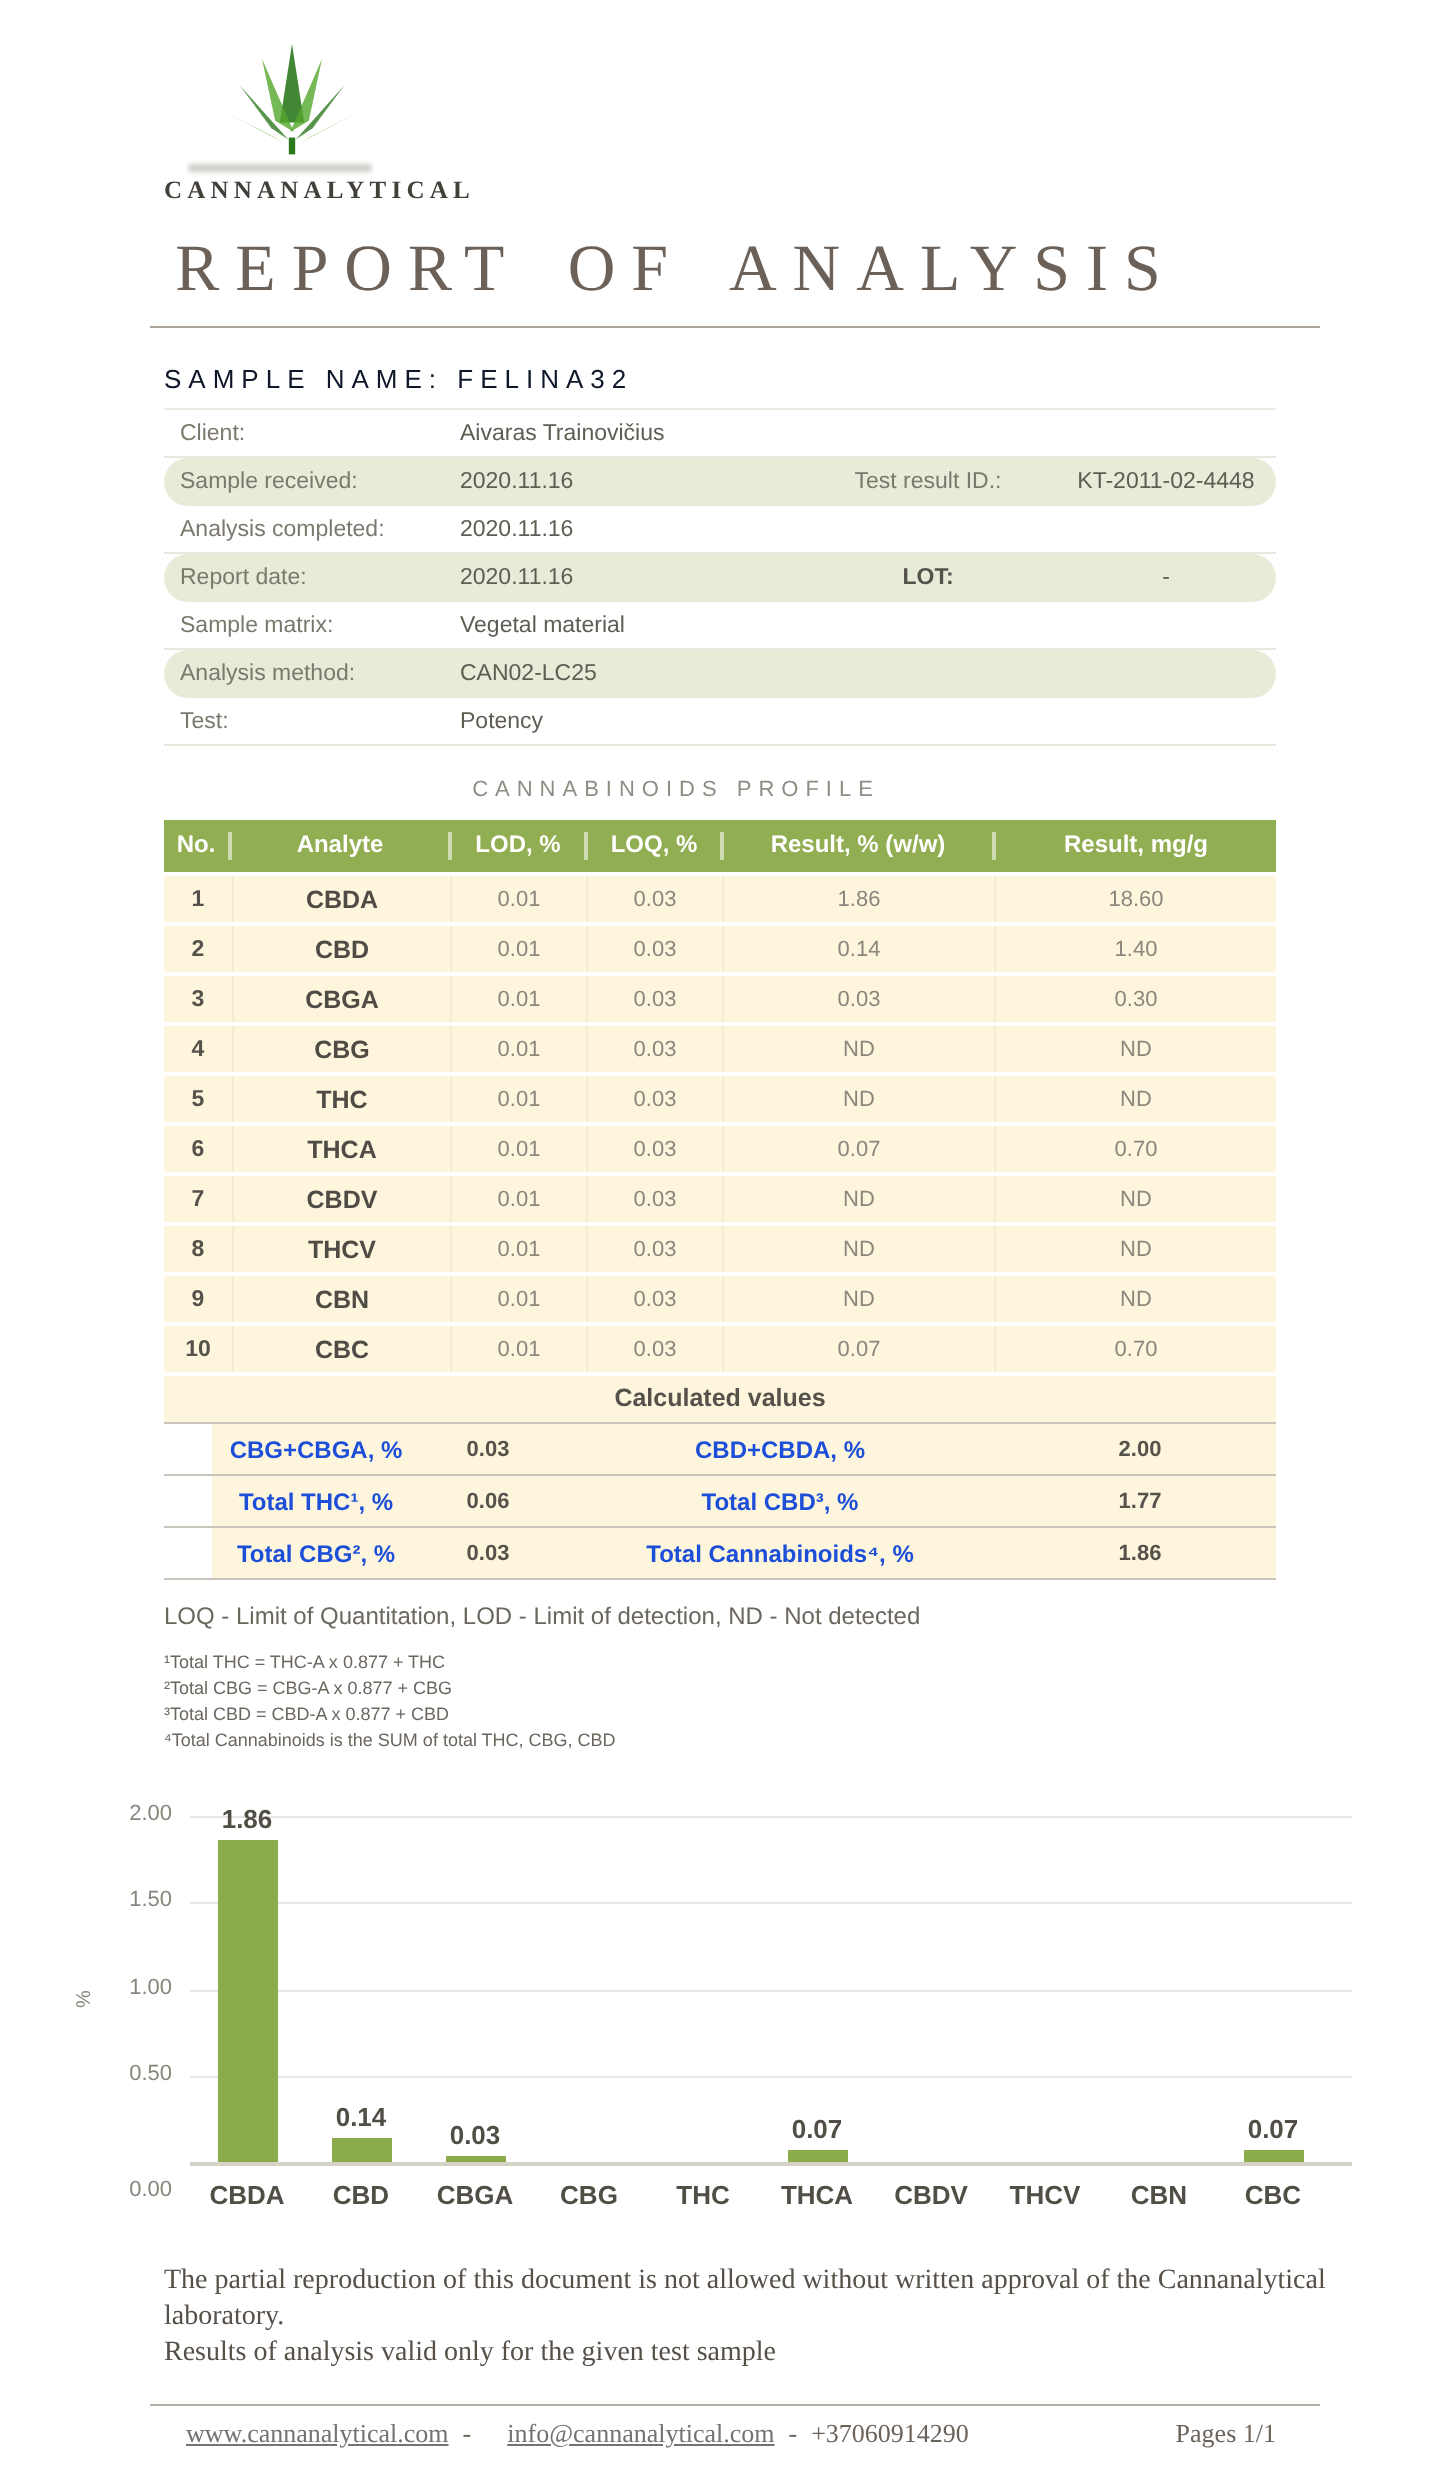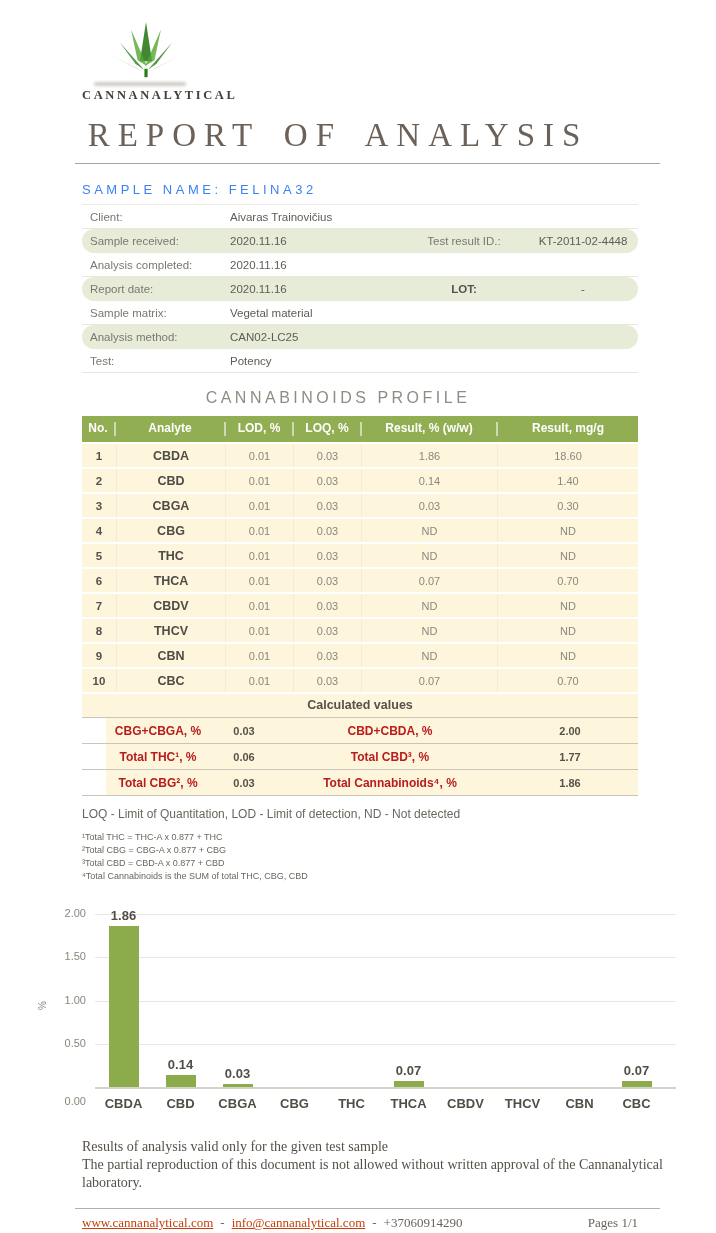--- a/index.html
+++ b/index.html
@@ -13,33 +13,33 @@
                 margin:2px 0 2px 12px;border-radius:2px;}
   .wordmark{font-family:"Liberation Serif",serif;font-size:12.5px;letter-spacing:2.6px;
             color:#43403a;font-weight:bold;}
 
   
   .report-title{margin-top:14px;text-align:center;font-family:Liberation Serif, serif;
                 font-size:33px;letter-spacing:8px;word-spacing:8px;color:#6b6159;}
   .title-rule{width:585px;margin:9px auto 0 75px;border-top:1px solid #a9a39a;height:0;}
 
   
-  .sample-heading{margin:18px 0 7px 82px;font-size:13px;letter-spacing:3.5px;color:#3b82f6;}
+  .sample-heading{margin:18px 0 7px 82px;font-size:13px;letter-spacing:3.5px;color:#0f172a;}
   .info-table{margin-left:82px;width:556px;font-size:11.5px;border-top:1px solid #eceae2;}
   .info-row{display:grid;grid-template-columns:148px 170px 128px 110px;
             min-height:23px;align-items:center;border-bottom:1px solid #e9e6dd;}
   .info-row.shaded{background:#e7ecd8;border-bottom:1px solid #e7ecd8;border-radius:12px;}
   .i-label{color:#7b786e;padding-left:8px;}
   .i-value{color:#5f5c54;}
   .i-label2{color:#7b786e;text-align:center;}
   .i-label2.bold{font-weight:bold;color:#55524b;}
   .i-value2{color:#5f5c54;text-align:center;}
 
   
-  .profile-heading{margin:16px 0 9px 0;text-align:center;font-size:16px;
+  .profile-heading{margin:16px 0 9px 0;text-align:center;font-size:11px;
                    letter-spacing:3.5px;color:#8f8c84;}
   .ctable{margin-left:82px;width:556px;}
   .ctable-header{display:grid;grid-template-columns:34px 110px 68px 68px 136px 140px;
                  background:#92ae52;height:26px;align-items:center;}
   .th-cell{color:#fff;font-weight:bold;font-size:12px;text-align:center;
            border-right:2px solid rgba(255,255,255,.55);line-height:1.1;}
   .th-cell:last-child{border-right:none;}
   .ctable-row{display:grid;grid-template-columns:34px 110px 68px 68px 136px 140px;
               background:#fdf6dd;height:23px;align-items:center;border-top:2px solid #fff;}
   .td-no{font-weight:bold;font-size:11.5px;color:#55524b;text-align:center;}
@@ -52,21 +52,21 @@
 
   
   .calc-header{margin-left:82px;width:556px;background:#fdf6dd;text-align:center;
                font-weight:bold;font-size:12.5px;color:#55524b;height:23px;line-height:23px;
                border-top:2px solid #fff;border-bottom:1px solid #c9c5ba;}
   .calc-row{margin-left:82px;width:556px;display:grid;
             grid-template-columns:24px 104px 68px 224px 136px;
             height:25px;border-bottom:1px solid #c9c5ba;align-items:center;}
   .calc-gutter{background:#fff;height:100%;}
   .calc-cell{background:#fdf6dd;height:100%;display:flex;align-items:center;justify-content:center;}
-  .calc-label{font-weight:bold;font-size:12px;color:#b91c1c;}
+  .calc-label{font-weight:bold;font-size:12px;color:#1d4ed8;}
   .calc-value{font-size:11px;color:#55524b;font-weight:bold;}
 
   
   .notes{margin:11px 0 0 82px;}
   .note-main{font-size:12px;color:#6b675f;margin:0 0 10px 0;}
   .note-line{font-size:9px;color:#6b675f;line-height:13px;margin:0;}
 
   
   .chart{position:relative;margin:22px 0 0 40px;width:660px;height:215px;}
   .gridline{position:absolute;left:55px;width:592px;height:1px;background:#e9e7e1;}
@@ -79,21 +79,21 @@
              font-weight:bold;color:#514e46;}
   .xlab{position:absolute;width:60px;text-align:center;font-size:13px;
         font-weight:bold;color:#514e46;}
 
   
   .disclaimer{margin:18px 0 0 82px;font-family:"Liberation Serif",serif;
               font-size:14px;color:#565049;line-height:18px;}
   .footer-rule{width:585px;margin:16px 0 0 75px;border-top:1px solid #b5afa5;height:0;}
   .footer-line{margin:6px 0 0 82px;width:556px;display:flex;align-items:baseline;
                font-family:"Liberation Serif",serif;font-size:13px;color:#6b635a;}
-  .f-link{text-decoration:underline;color:#c2410c;}
+  .f-link{text-decoration:underline;color:#737373;margin-left:11px;}
   .f-sep{margin:0 7px;}
   .f-pages{margin-left:auto;}
 </style>
 </head>
 <body>
 
 <div class="page">
 
   <div class="logo-block">
     <div class="leaf-wrap">
@@ -318,22 +318,22 @@
       <div class="xlab" style="left: 338.5px; top: 191px;">THCA</div>
       <div class="xlab" style="left: 395.5px; top: 191px;">CBDV</div>
       <div class="xlab" style="left: 452.5px; top: 191px;">THCV</div>
       <div class="xlab" style="left: 509.5px; top: 191px;">CBN</div>
       <div class="bar" style="left: 581.5px; top: 175.945px; height: 6.055px; background: rgb(140, 172, 75);"></div>
       <div class="bar-value" style="left: 566.5px; top: 157.945px;">0.07</div>
       <div class="xlab" style="left: 566.5px; top: 191px;">CBC</div>
     </div>
 
   <div class="disclaimer">
+    <div>The partial reproduction of this document is not allowed without written approval of the Cannanalytical laboratory.</div>
     <div>Results of analysis valid only for the given test sample</div>
-    <div>The partial reproduction of this document is not allowed without written approval of the Cannanalytical laboratory.</div>
   </div>
 
   <div class="footer-rule"></div>
   <div class="footer-line">
     <span class="f-link">www.cannanalytical.com</span>
     <span class="f-sep">-</span>
     <span class="f-link">info@cannanalytical.com</span>
     <span class="f-sep">-</span>
     <span>+37060914290</span>
     <span class="f-pages">Pages 1/1</span>

